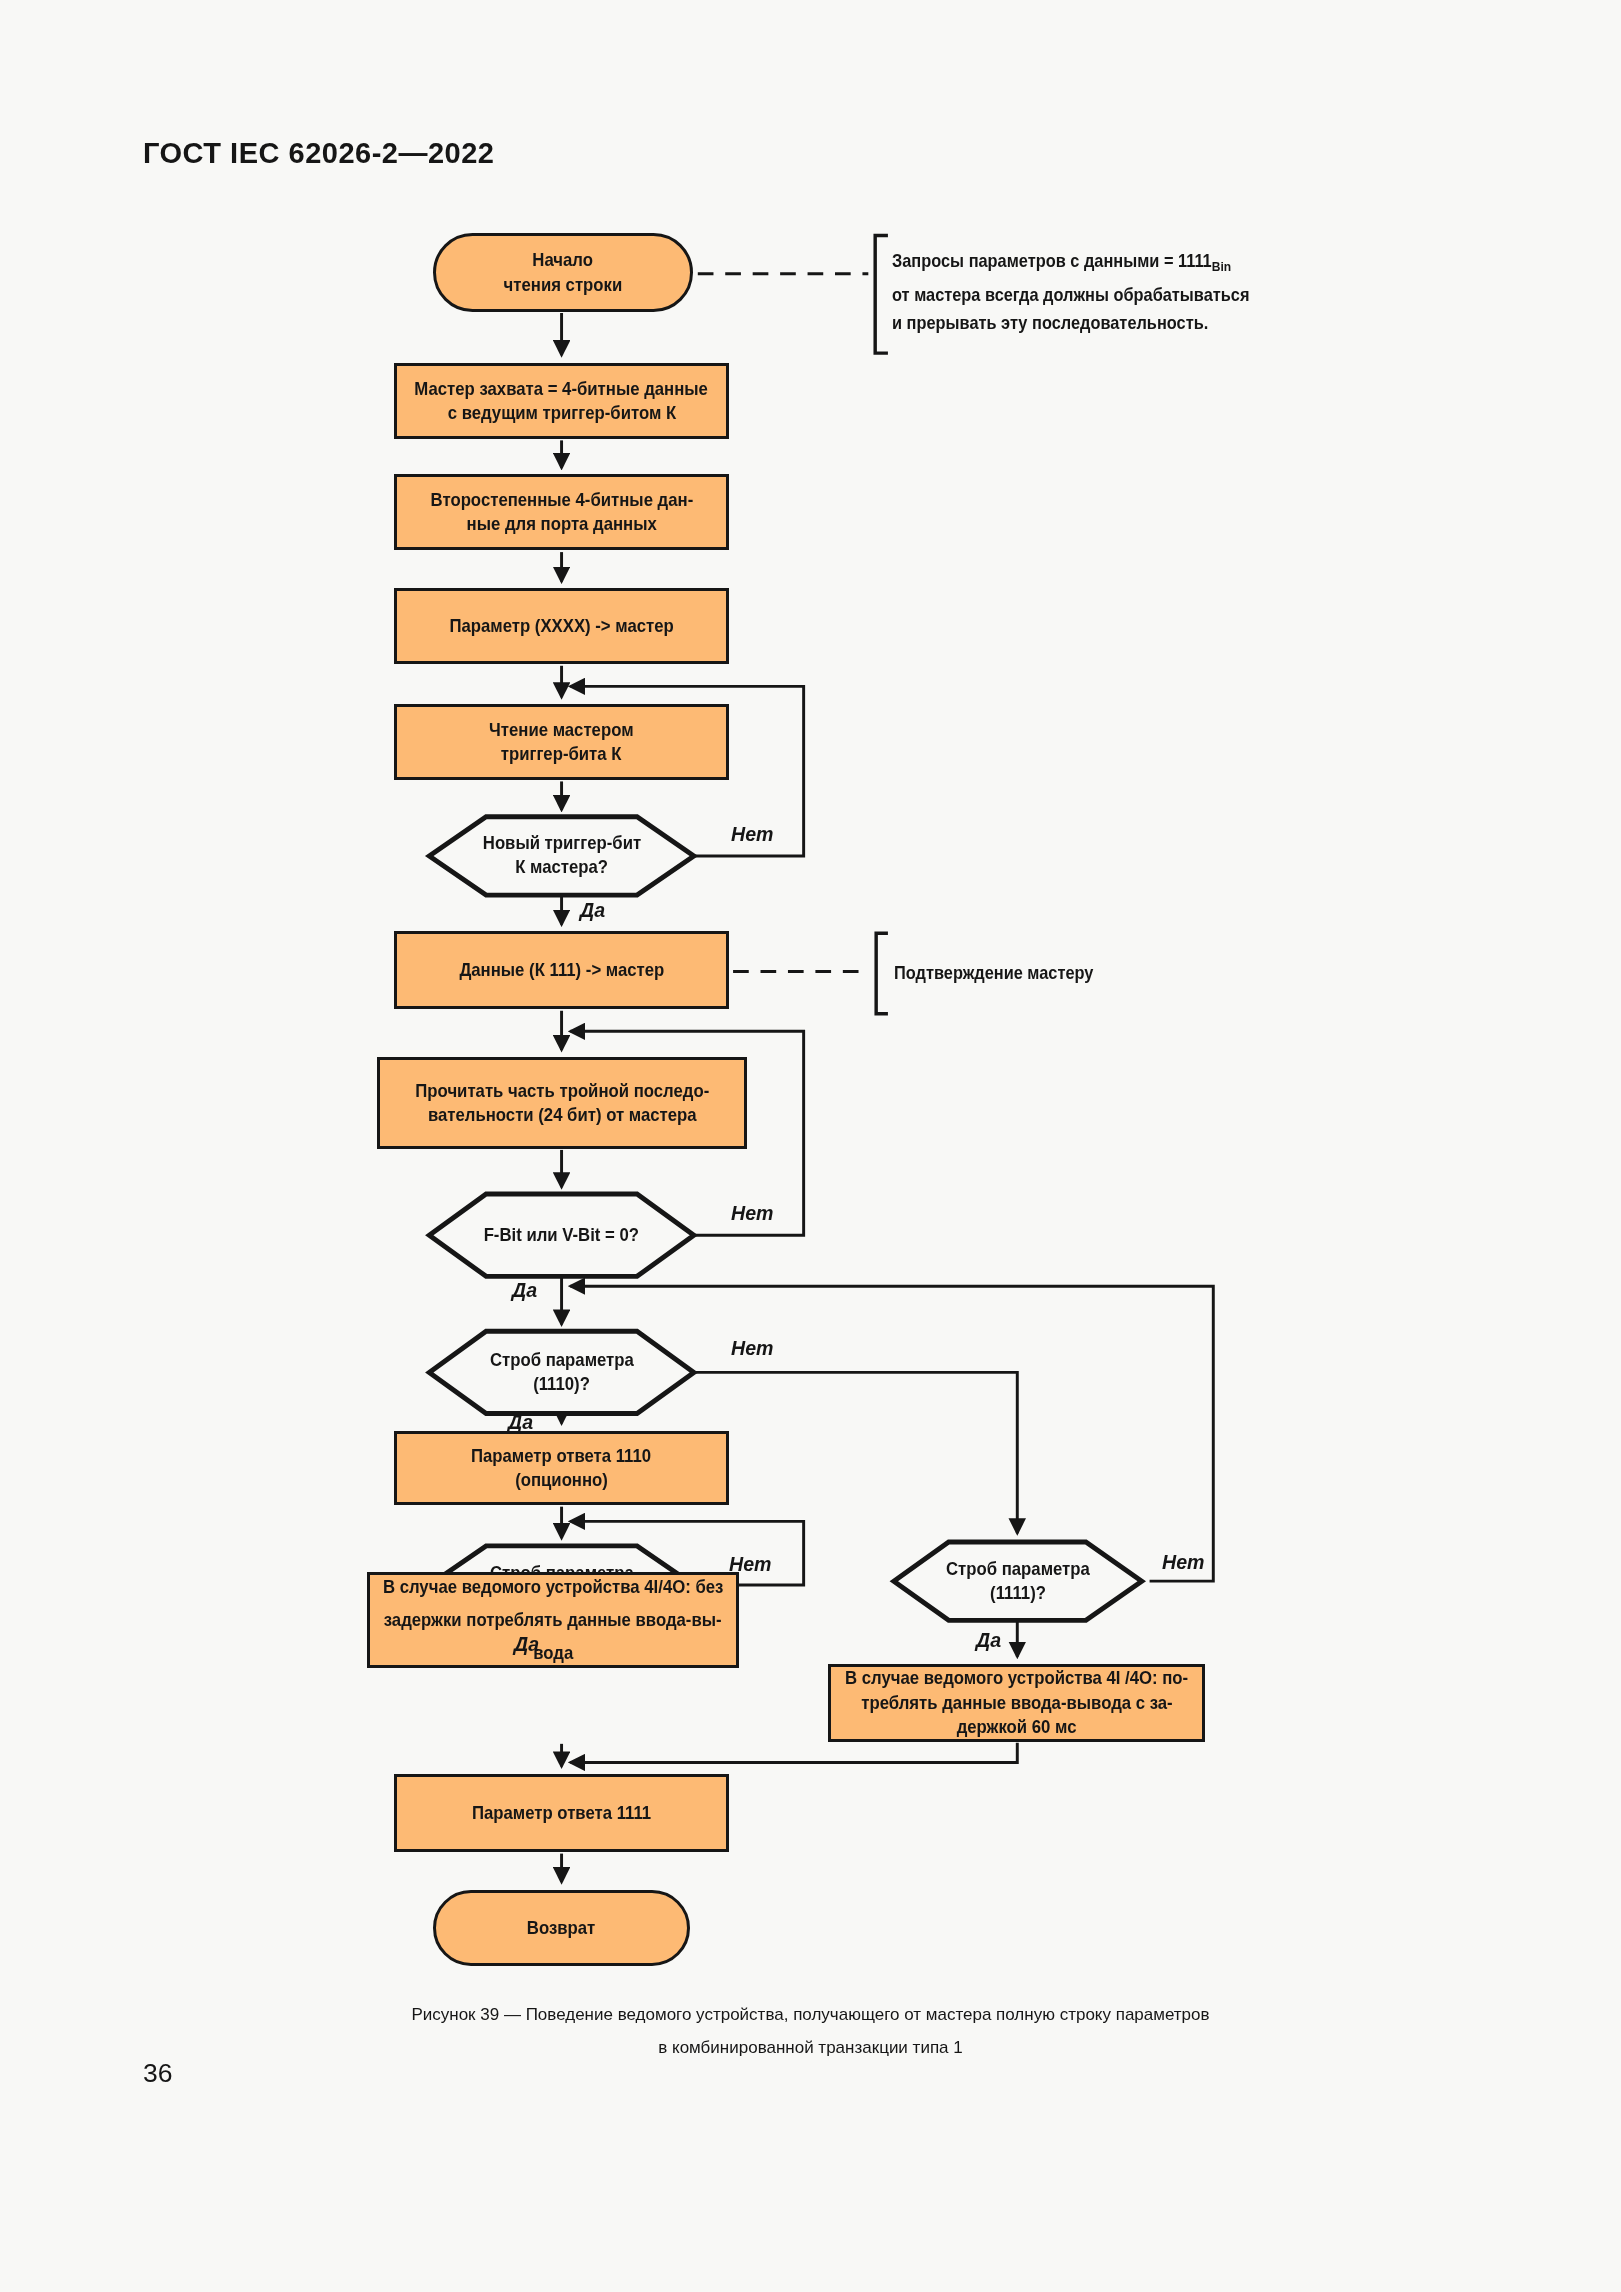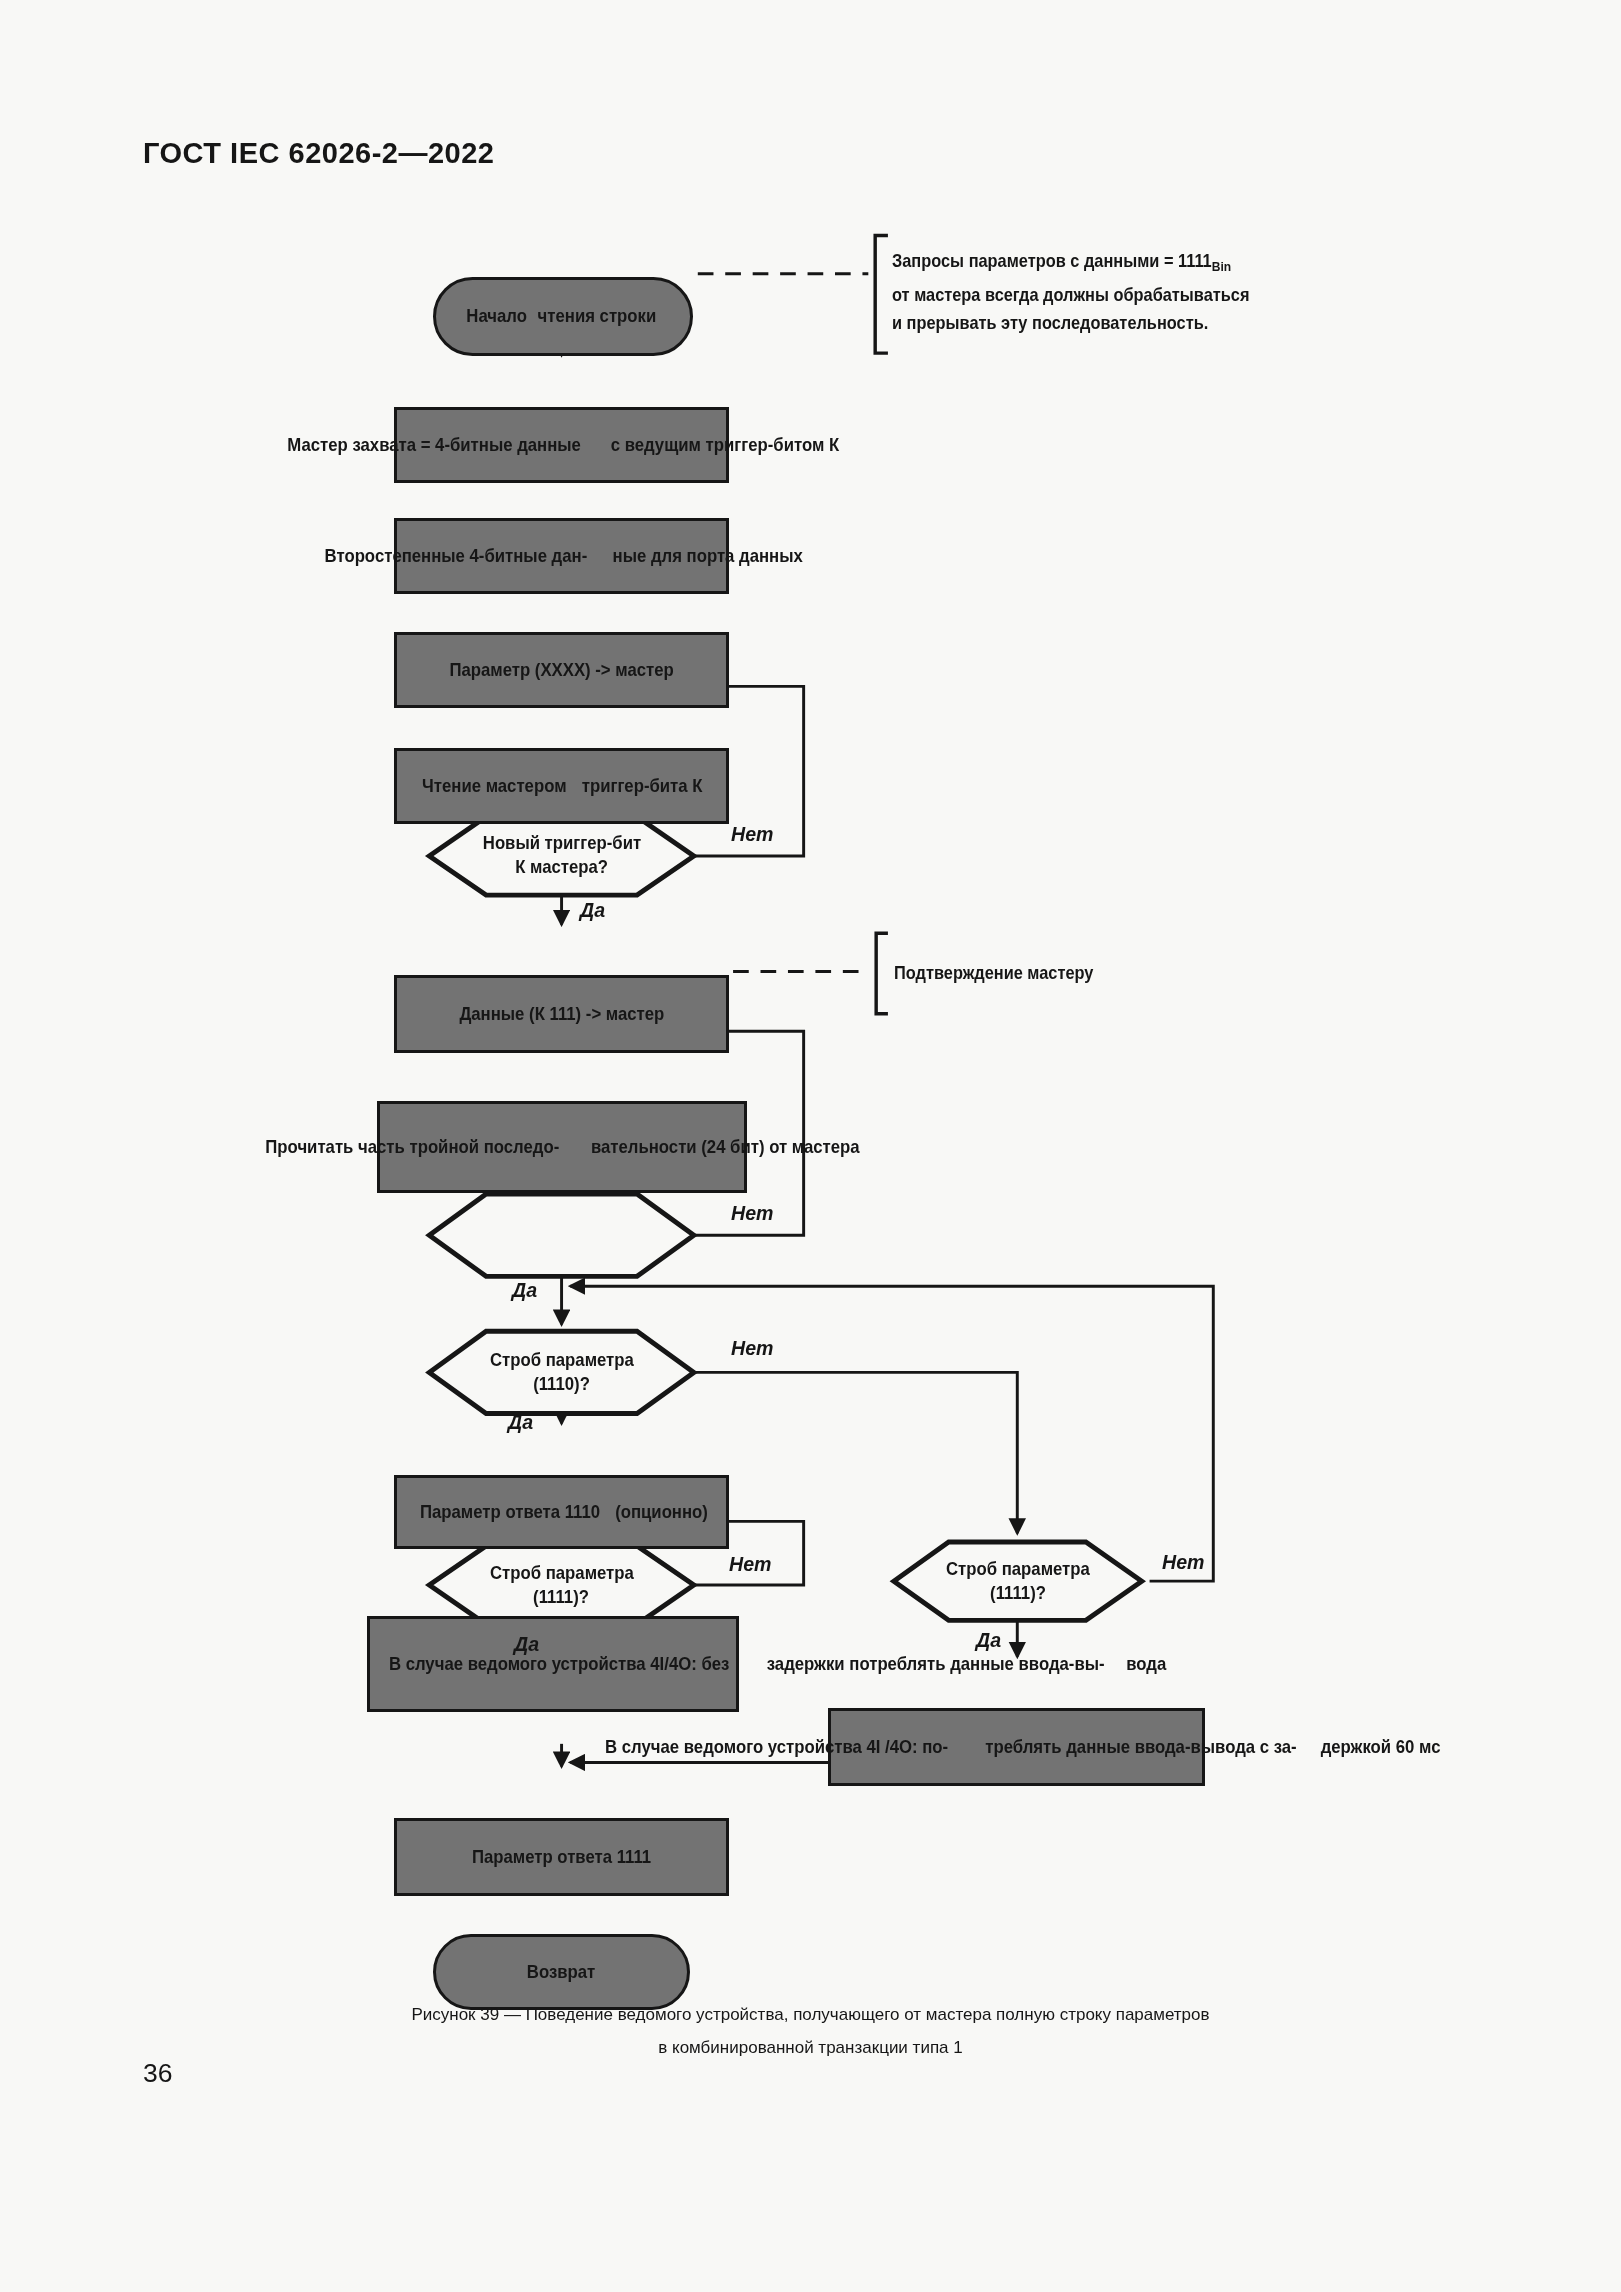--- a/index.html
+++ b/index.html
@@ -3,22 +3,22 @@
 <meta charset="utf-8">
 <style>
   html,body{margin:0;padding:0;background:#e8e8e6;}
   #page{
     position:relative;width:1621px;height:2293px;background:#f8f8f6;
     font-family:"Liberation Sans","DejaVu Sans",sans-serif;color:#161616;
     overflow:hidden;margin:0 auto;
   }
   #connectors{position:absolute;left:0;top:0;}
   .node{
-    position:absolute;box-sizing:border-box;border:3.9px solid #161616;background:#737373;
-    display:flex;flex-direction:row;justify-content:center;align-items:center;margin-top:44px;
+    position:absolute;box-sizing:border-box;border:3.9px solid #161616;background:#fdba74;
+    display:flex;flex-direction:column;justify-content:center;align-items:center;
   }
   .stadium{border-radius:41px;}
   .bt{
     font-size:18.6px;font-weight:bold;line-height:24.5px;white-space:nowrap;text-align:center;
     transform:scaleX(0.90);transform-origin:center;
   }
   .hextext{
     position:absolute;display:flex;flex-direction:column;justify-content:center;align-items:center;
     box-sizing:border-box;background:transparent;
   }
@@ -118,20 +118,23 @@
 
   <div class="node" style="left:394px;top:931px;width:335px;height:78px;">
     <div class="bt">Данные (К 111) -&gt; мастер</div>
   </div>
 
   <div class="node" style="left:377px;top:1057px;width:370px;height:92px;">
     <div class="bt">Прочитать часть тройной последо-</div>
     <div class="bt">вательности (24 бит) от мастера</div>
   </div>
 
+  <div class="hextext" style="left:429px;top:1194px;width:265px;height:82px;">
+    <div class="bt">F-Bit или V-Bit = 0?</div>
+  </div>
 
   <div class="hextext" style="left:429px;top:1331px;width:265px;height:82px;">
     <div class="bt">Строб параметра</div>
     <div class="bt">(1110)?</div>
   </div>
 
   <div class="node" style="left:394px;top:1431px;width:335px;height:74px;">
     <div class="bt">Параметр ответа 1110</div>
     <div class="bt">(опционно)</div>
   </div>

